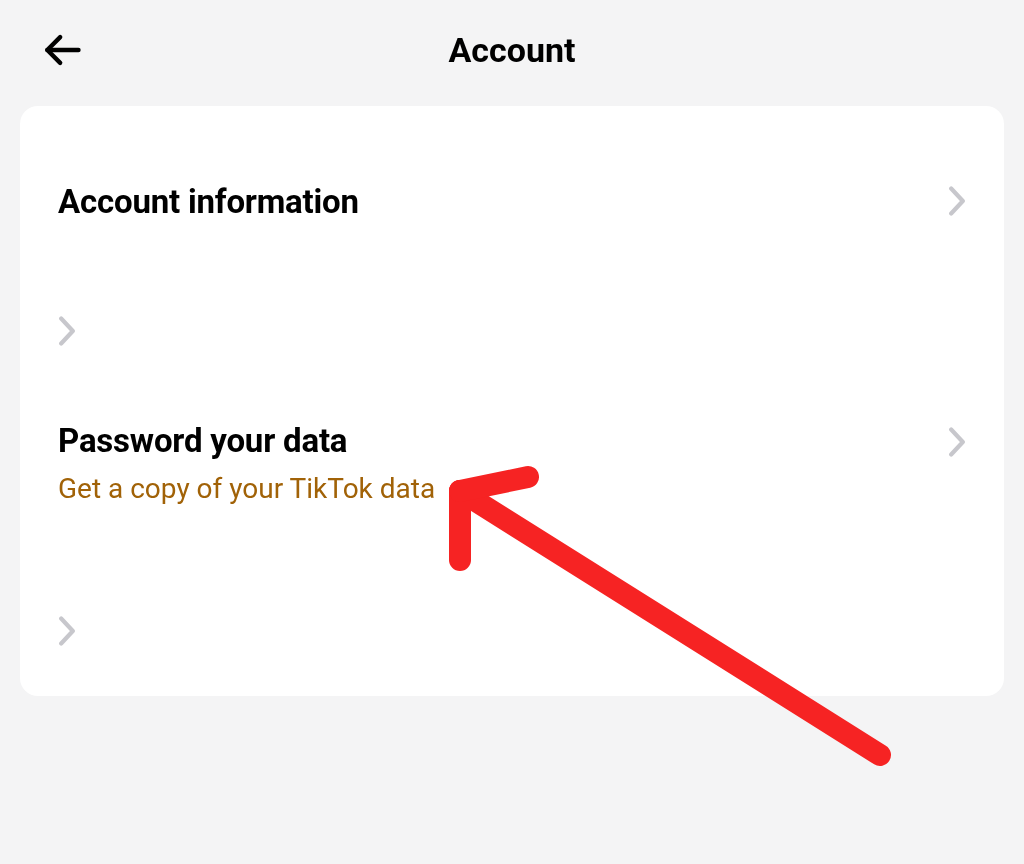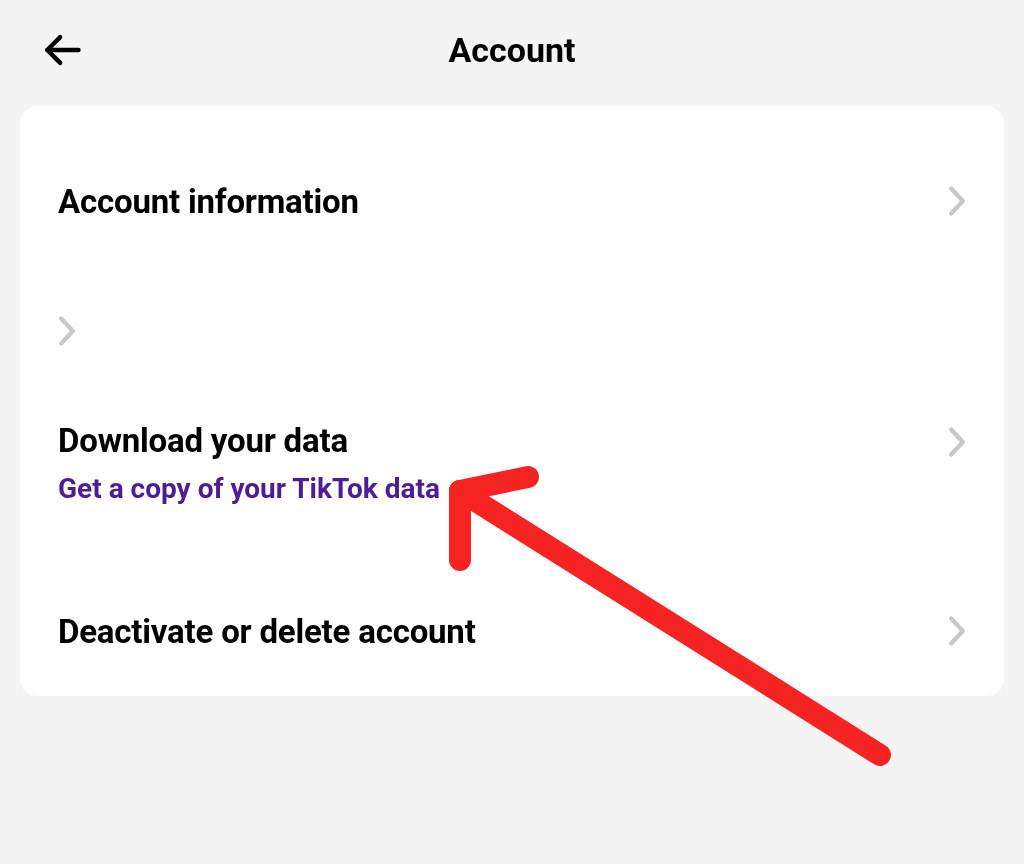--- a/index.html
+++ b/index.html
@@ -68,23 +68,23 @@
       flex-direction: column;
     }
     .row-label {
       font-size: 33px;
       font-weight: 700;
       color: #000;
       letter-spacing: -0.2px;
     }
     .row-sub {
       font-size: 28px;
-      color: #4c1d95;
+      color: #a16207;
       margin-top: 12px;
-      font-weight: 700;
+      font-weight: 400;
     }
     .chevron {
       display: flex;
       align-items: center;
     }
     .chevron svg {
       width: 18px;
       height: 30px;
     }
     .row.with-sub .chevron {
@@ -126,34 +126,31 @@
   <div class="row">
     <div class="chevron">
       <svg viewBox="0 0 10 18" fill="none" stroke="#c7c7cc" stroke-width="2.5" stroke-linecap="round" stroke-linejoin="round">
         <polyline points="1.5 1.5 8.5 9 1.5 16.5"></polyline>
       </svg>
     </div>
   </div>
 
   <div class="row with-sub">
     <div class="row-text">
-      <span class="row-label">Download your data</span>
+      <span class="row-label">Password your data</span>
       <span class="row-sub">Get a copy of your TikTok data</span>
     </div>
     <div class="chevron">
       <svg viewBox="0 0 10 18" fill="none" stroke="#c7c7cc" stroke-width="2.5" stroke-linecap="round" stroke-linejoin="round">
         <polyline points="1.5 1.5 8.5 9 1.5 16.5"></polyline>
       </svg>
     </div>
   </div>
 
   <div class="row">
-    <div class="row-text">
-      <span class="row-label">Deactivate or delete account</span>
-    </div>
     <div class="chevron">
       <svg viewBox="0 0 10 18" fill="none" stroke="#c7c7cc" stroke-width="2.5" stroke-linecap="round" stroke-linejoin="round">
         <polyline points="1.5 1.5 8.5 9 1.5 16.5"></polyline>
       </svg>
     </div>
   </div>
 
 </div>
 
 <svg class="annotation-arrow" style="left:400px; top:455px;" width="520" height="330" viewBox="0 0 520 330">

